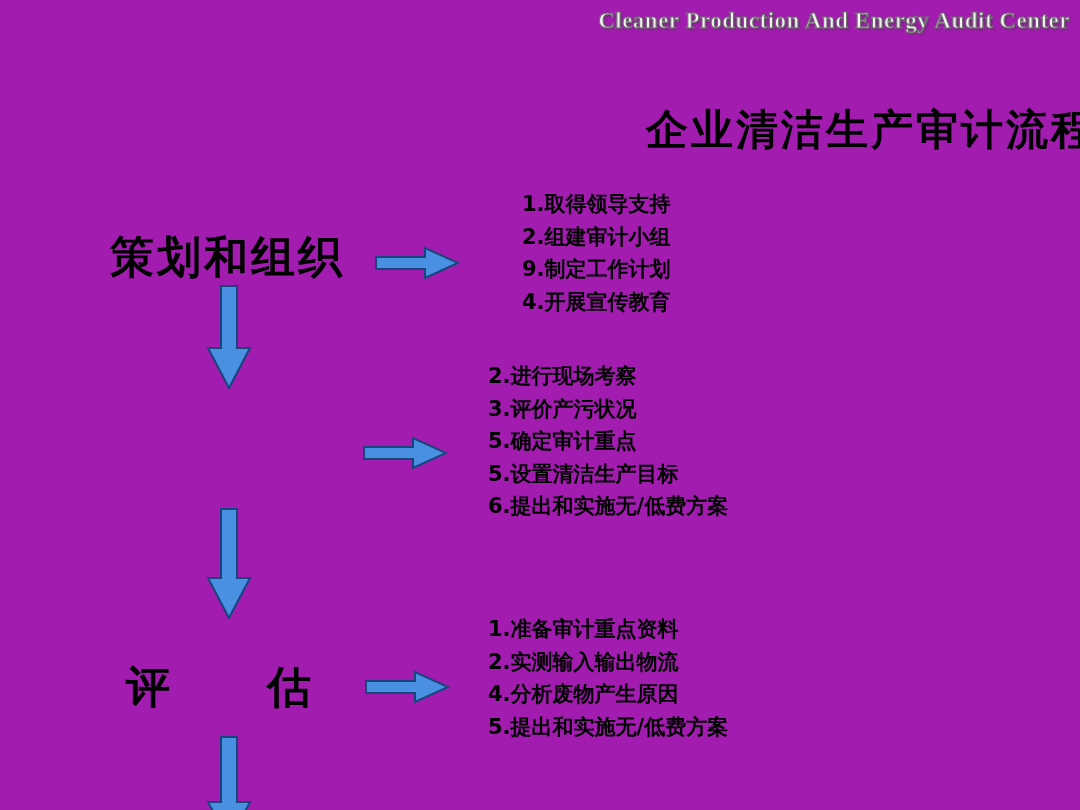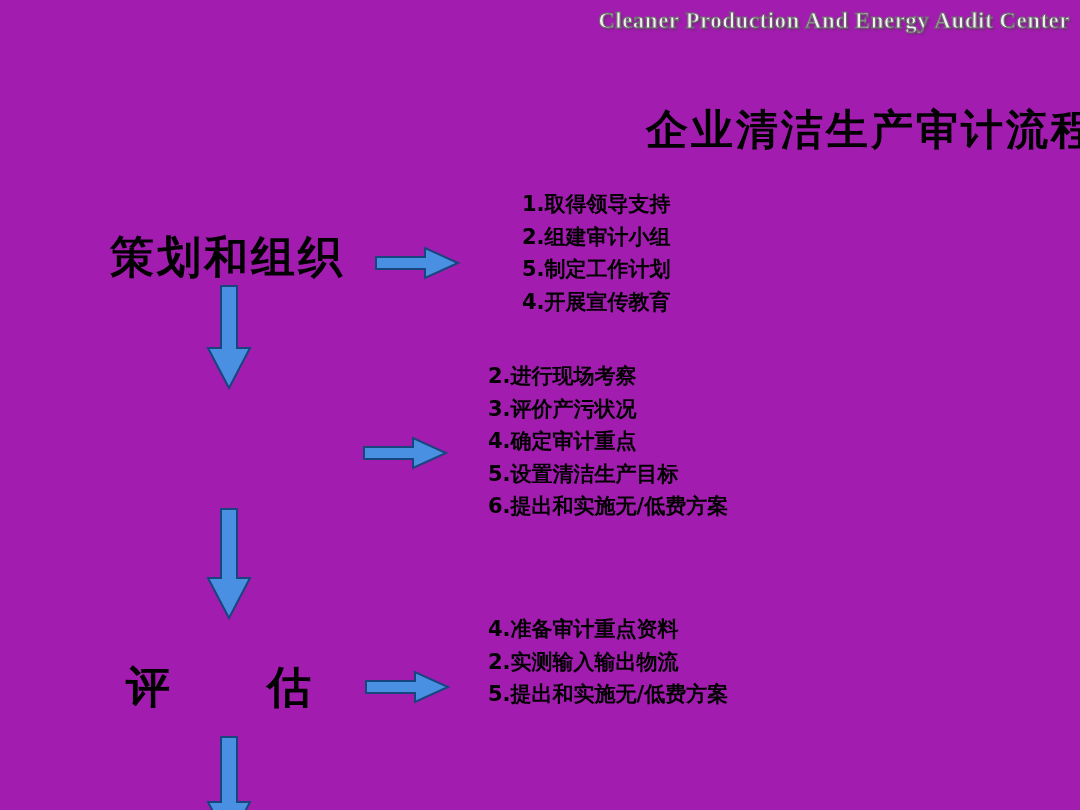--- a/index.html
+++ b/index.html
@@ -91,54 +91,55 @@
 
   <div class="stage-label s1">策划和组织</div>
 
   <svg class="arrow ra1" width="85" height="34" viewBox="0 0 85 34">
     <polygon points="1,11 50,11 50,2 83,17 50,32 50,23 1,23" fill="#4a90e2"></polygon>
   </svg>
 
   <div class="items l1">
     <div class="item">1.取得领导支持</div>
     <div class="item">2.组建审计小组</div>
-    <div class="item">5.制定工作计划</div>
+    <div class="item">9.制定工作计划</div>
     <div class="item">4.开展宣传教育</div>
   </div>
 
   <svg class="arrow da1" width="46" height="105" viewBox="0 0 46 105">
     <polygon points="15,1 31,1 31,63 44,63 23,103 2,63 15,63" fill="#4a90e2"></polygon>
   </svg>
 
 
   <svg class="arrow ra2" width="85" height="34" viewBox="0 0 85 34">
     <polygon points="1,11 50,11 50,2 83,17 50,32 50,23 1,23" fill="#4a90e2"></polygon>
   </svg>
 
   <div class="items l2">
     <div class="item">2.进行现场考察</div>
     <div class="item">3.评价产污状况</div>
-    <div class="item">4.确定审计重点</div>
+    <div class="item">5.确定审计重点</div>
     <div class="item">5.设置清洁生产目标</div>
     <div class="item">6.提出和实施无/低费方案</div>
   </div>
 
   <svg class="arrow da2" width="46" height="112" viewBox="0 0 46 112">
     <polygon points="15,1 31,1 31,70 44,70 23,110 2,70 15,70" fill="#4a90e2"></polygon>
   </svg>
 
   <div class="stage-label s3">评　　估</div>
 
   <svg class="arrow ra3" width="85" height="34" viewBox="0 0 85 34">
     <polygon points="1,11 50,11 50,2 83,17 50,32 50,23 1,23" fill="#4a90e2"></polygon>
   </svg>
 
   <div class="items l3">
-    <div class="item">4.准备审计重点资料</div>
+    <div class="item">1.准备审计重点资料</div>
     <div class="item">2.实测输入输出物流</div>
+    <div class="item">4.分析废物产生原因</div>
     <div class="item">5.提出和实施无/低费方案</div>
   </div>
 
   <svg class="arrow da3" width="46" height="110" viewBox="0 0 46 110">
     <polygon points="15,1 31,1 31,66 44,66 23,106 2,66 15,66" fill="#4a90e2"></polygon>
   </svg>
 
 </div>
 
 </body></html>

